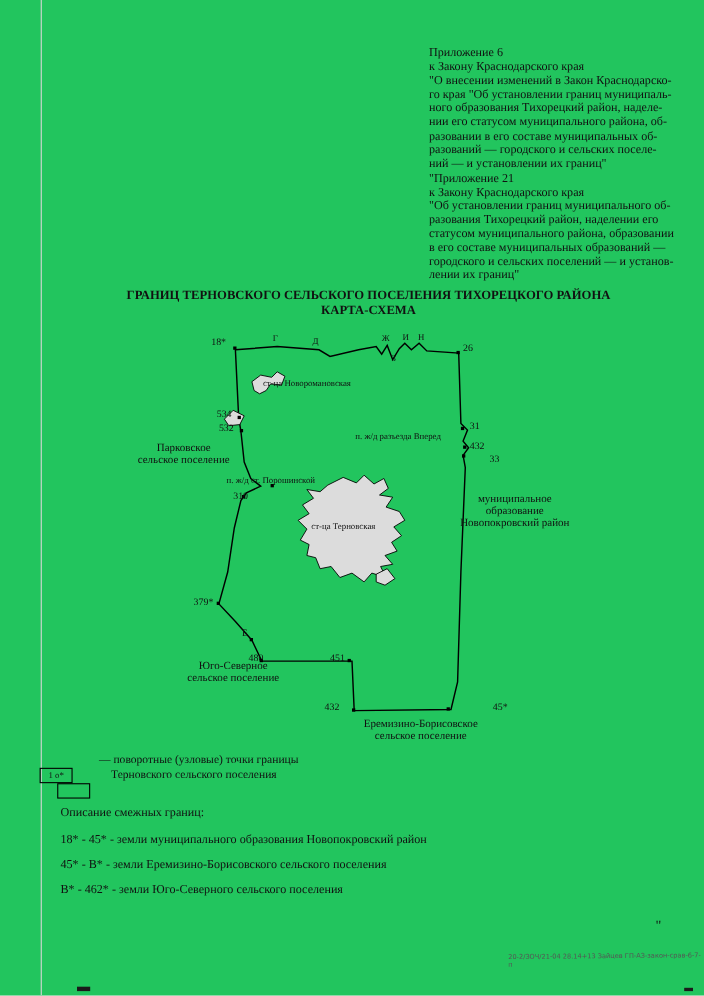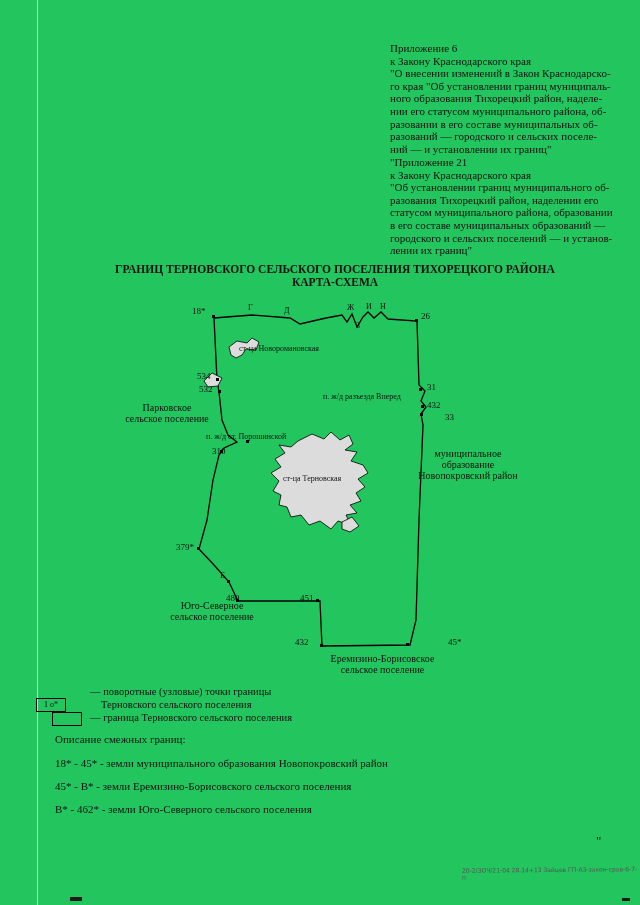--- a/index.html
+++ b/index.html
@@ -132,21 +132,20 @@
 сельское поселение</div>
   <div class="lbl" style="left:295px;top:637px;">432</div>
   <div class="lbl" style="left:412px;top:637px;padding-left:36px;">45*</div>
   <div class="lbl region" style="left:300px;top:653px;width:165px;">Еремизино-Борисовское
 сельское поселение</div>
 
   <div class="legend-box" style="left:36px;top:686px;margin-top:12px;">1 о*</div>
   <div class="legend-text" style="left:90px;top:686px;">— поворотные (узловые) точки границы</div>
   <div class="legend-text" style="left:101px;top:699px;">Терновского сельского поселения</div>
   <div class="legend-box" style="left:52px;top:712px;"></div>
-  <div class="legend-text" style="left:90px;top:712px;">— граница Терновского сельского поселения</div>
 
   <div class="desc">
     <div class="head">Описание смежных границ:</div>
     <div class="line">18* - 45* - земли муниципального образования Новопокровский район</div>
     <div class="line">45* - В* - земли Еремизино-Борисовского сельского поселения</div>
     <div class="line">В* - 462* - земли Юго-Северного сельского поселения</div>
   </div>
 
   <div class="stray-quote">"</div>
   <div class="footer-note">20-2/ЗОЧ/21-04 28.14+13 Зайцев ГП-АЗ-закон-срав-6-7-п</div>

